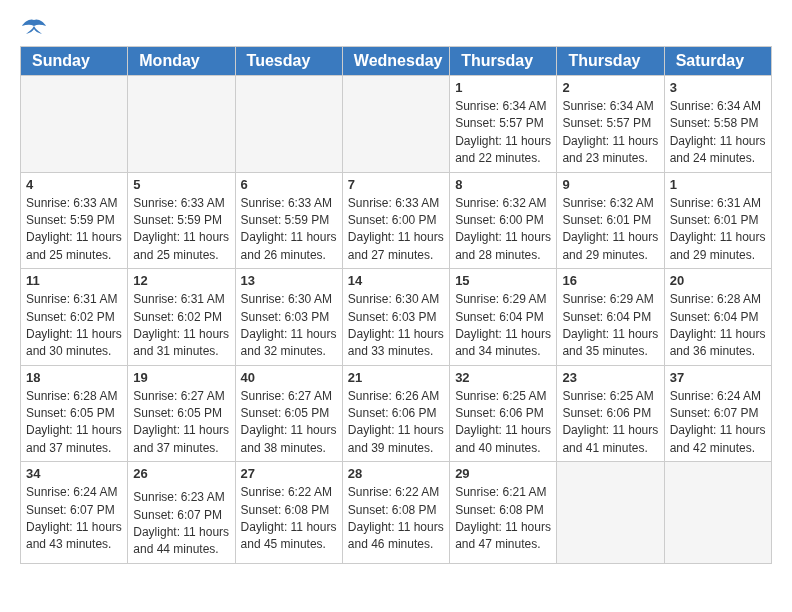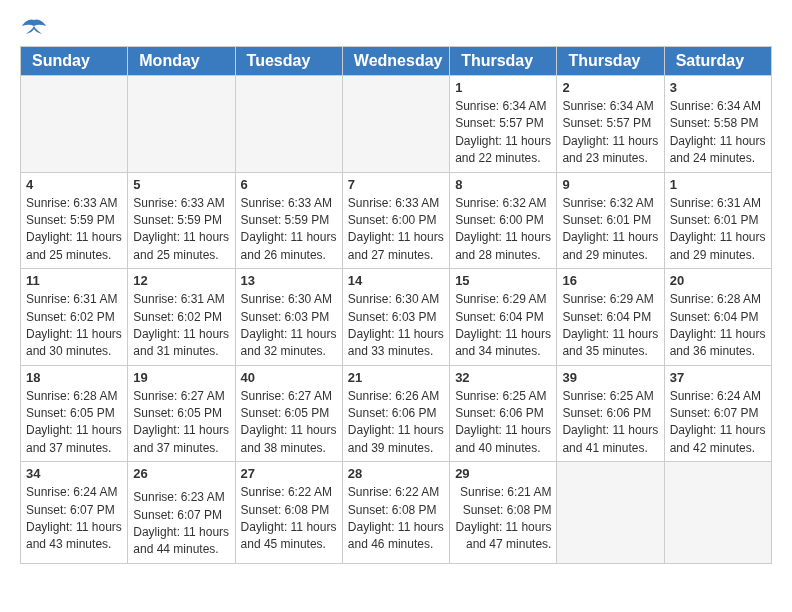--- a/index.html
+++ b/index.html
@@ -255,21 +255,21 @@
 Sunset: 6:06 PM
 Daylight: 11 hours and 39 minutes.</div>
         </td>
         <td>
           <span class="day-number">32</span>
           <div class="cell-info" style="white-space: pre-line;">Sunrise: 6:25 AM
 Sunset: 6:06 PM
 Daylight: 11 hours and 40 minutes.</div>
         </td>
         <td>
-          <span class="day-number">39</span>
+          <span class="day-number">23</span>
           <div class="cell-info" style="white-space: pre-line;">Sunrise: 6:25 AM
 Sunset: 6:06 PM
 Daylight: 11 hours and 41 minutes.</div>
         </td>
         <td>
           <span class="day-number">37</span>
           <div class="cell-info" style="white-space: pre-line;">Sunrise: 6:24 AM
 Sunset: 6:07 PM
 Daylight: 11 hours and 42 minutes.</div>
         </td>
@@ -294,21 +294,21 @@
 Daylight: 11 hours and 45 minutes.</div>
         </td>
         <td>
           <span class="day-number">28</span>
           <div class="cell-info" style="white-space: pre-line;">Sunrise: 6:22 AM
 Sunset: 6:08 PM
 Daylight: 11 hours and 46 minutes.</div>
         </td>
         <td>
           <span class="day-number">29</span>
-          <div class="cell-info" style="white-space: pre-line; text-align: right;">Sunrise: 6:21 AM
+          <div class="cell-info" style="white-space: pre-line;">Sunrise: 6:21 AM
 Sunset: 6:08 PM
 Daylight: 11 hours and 47 minutes.</div>
         </td>
         <td class="empty"></td>
         <td class="empty"></td>
       </tr>
     </tbody>
 </table>
 
 </body></html>

